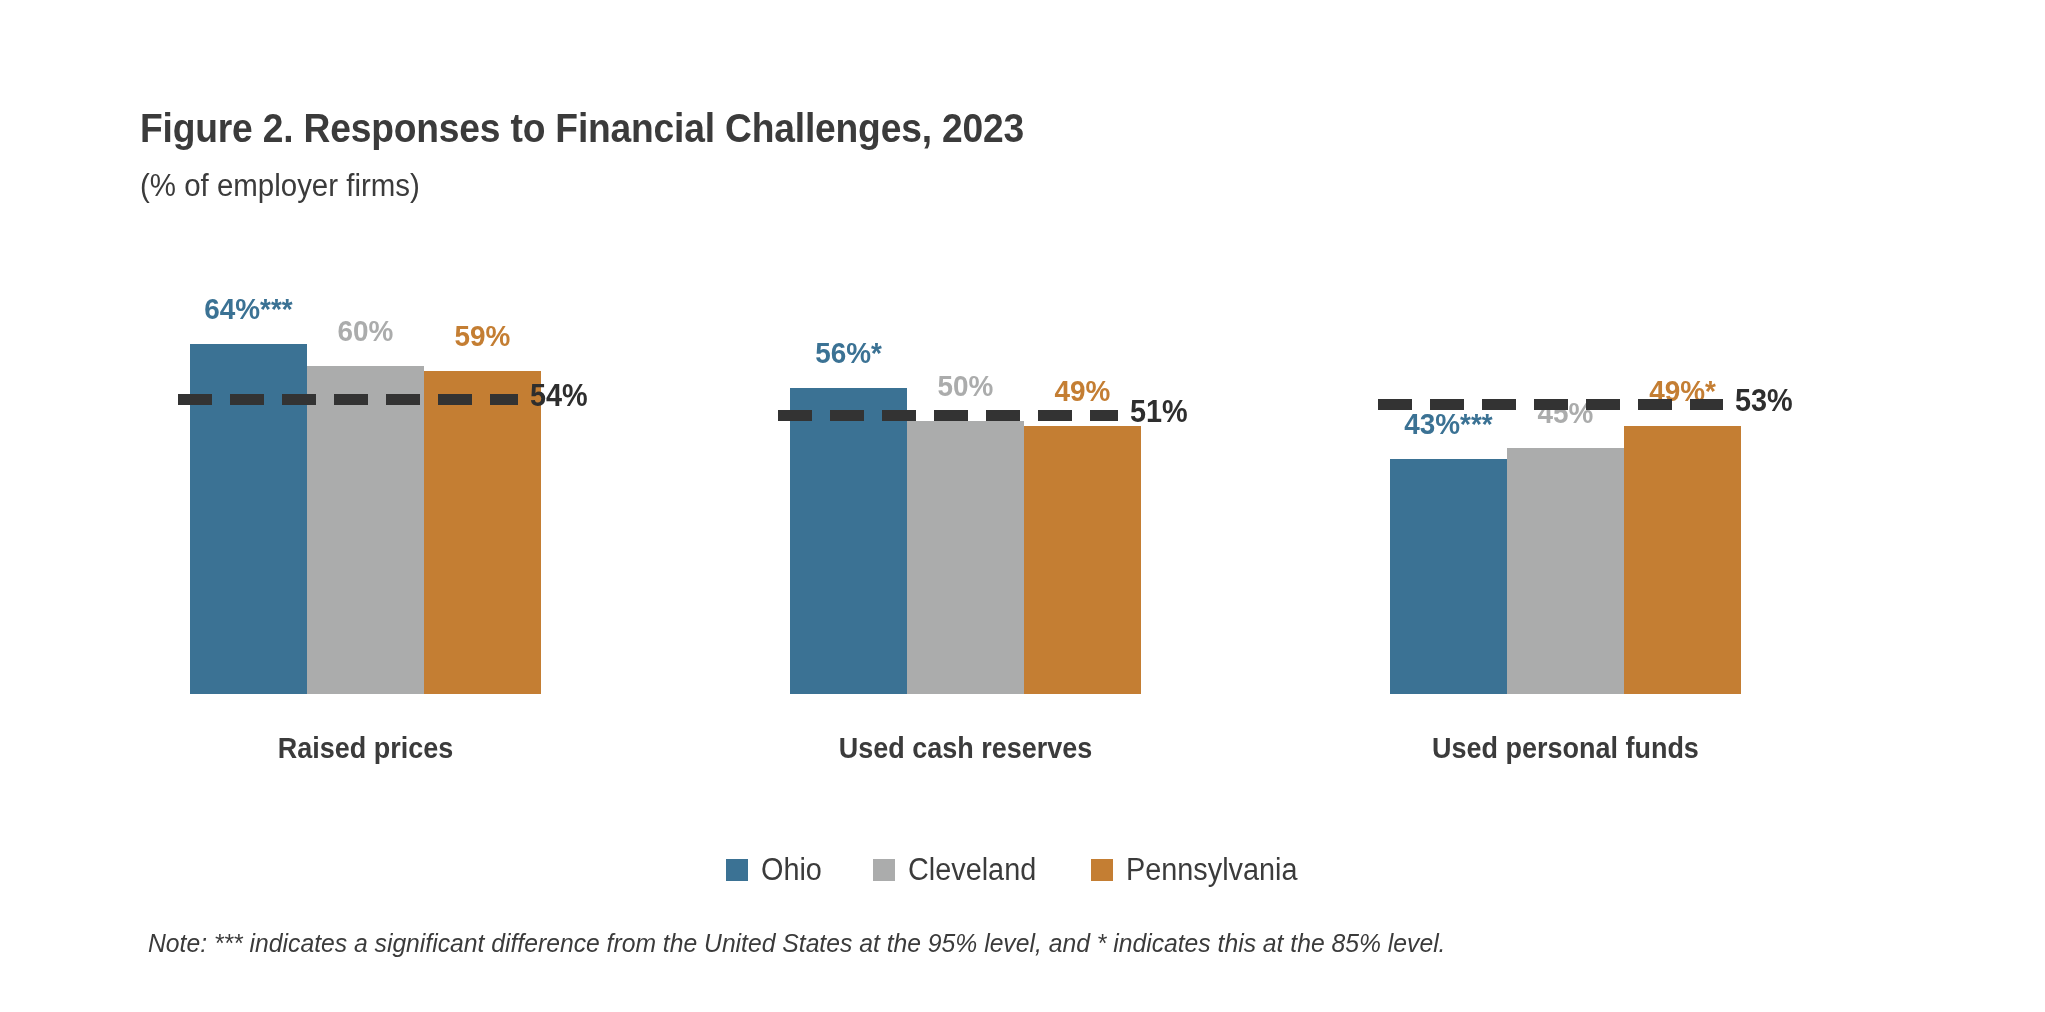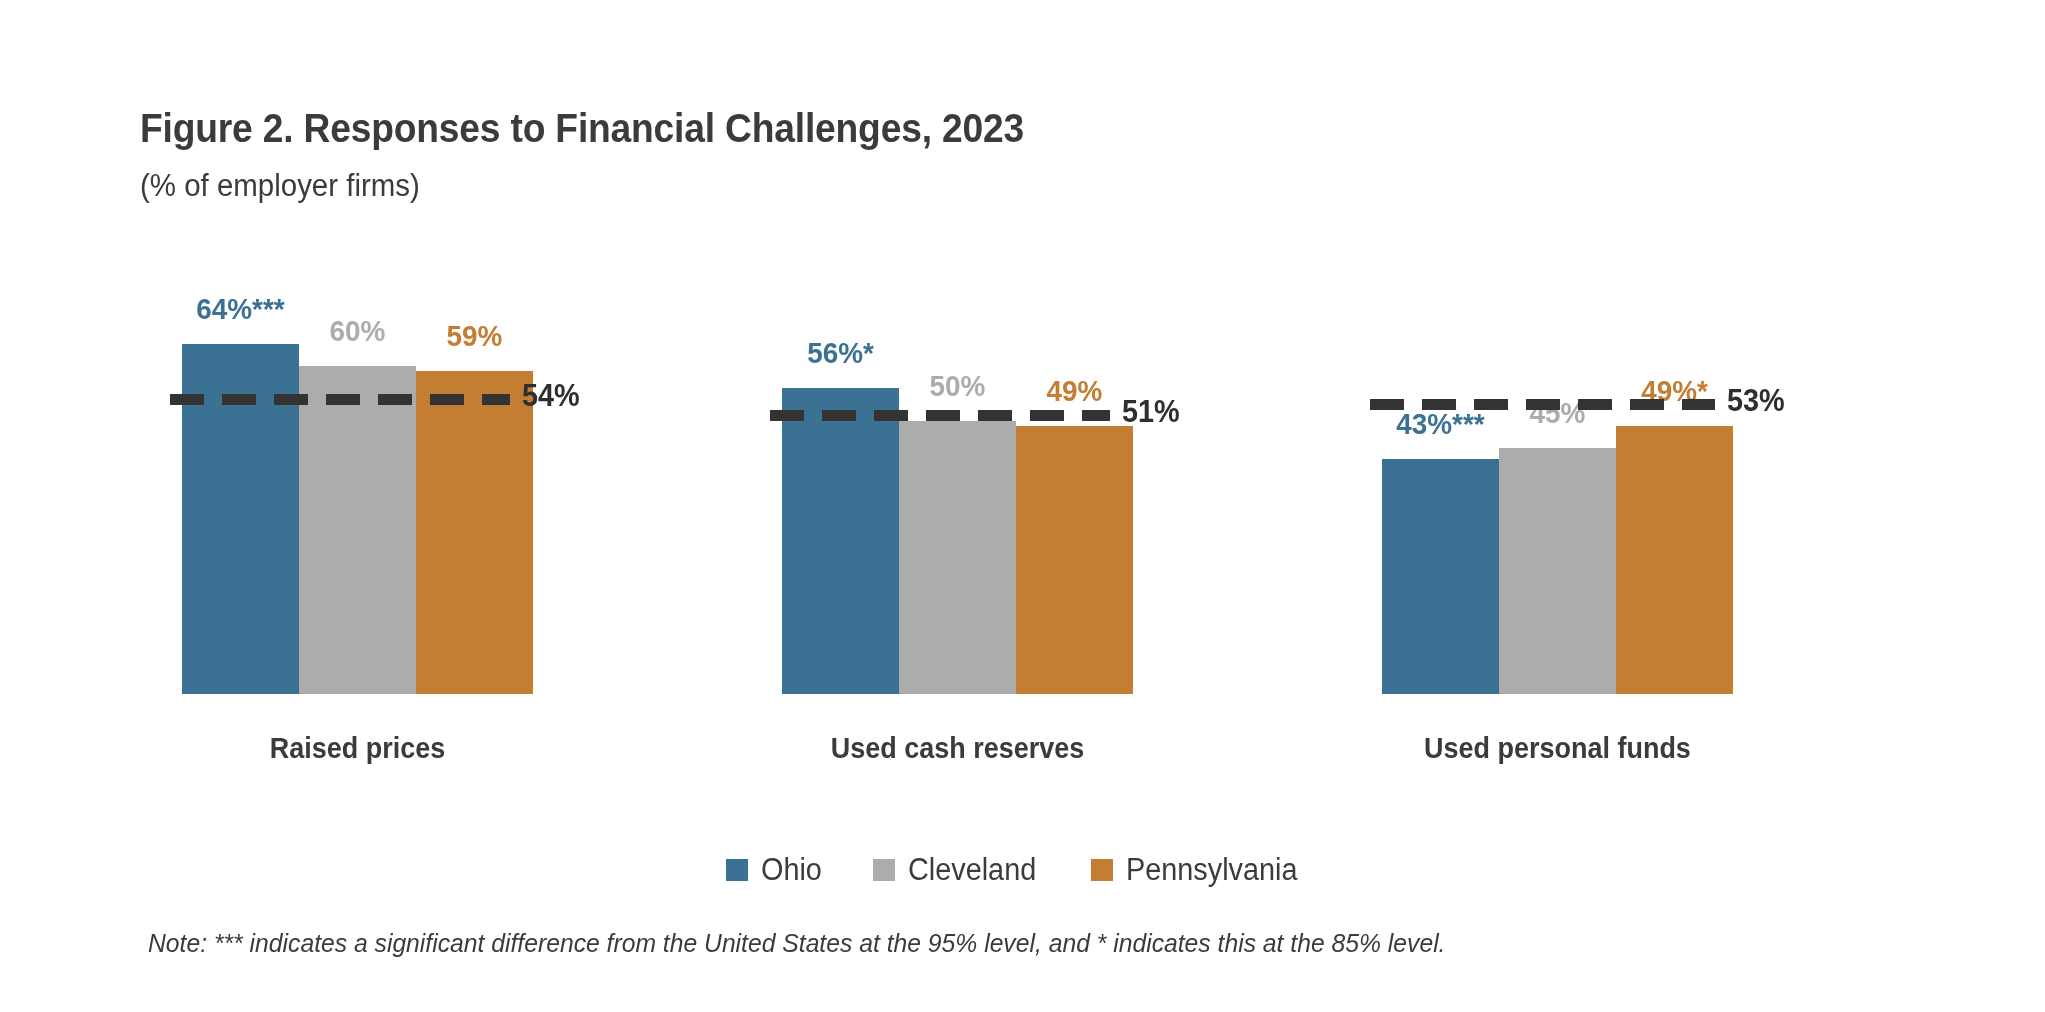--- a/index.html
+++ b/index.html
@@ -25,21 +25,21 @@
   }
   .subtitle{
     position:absolute;left:140px;top:168px;
     font-size:31px;font-weight:400;
     color:#3b3b3b;
     white-space:nowrap;
     transform:scaleX(0.95);transform-origin:left center;
   }
 
   
-  .plot{position:absolute;left:0;top:0;width:1630px;height:760px;}
+  .plot{position:absolute;left:8px;top:0;width:1630px;height:760px;}
   .bar{width:117px;}
 
   .cat-label{
     position:absolute;
     top:732px;
     text-align:center;
     font-size:29px;
     font-weight:bold;
     color:#3b3b3b;
     white-space:nowrap;

